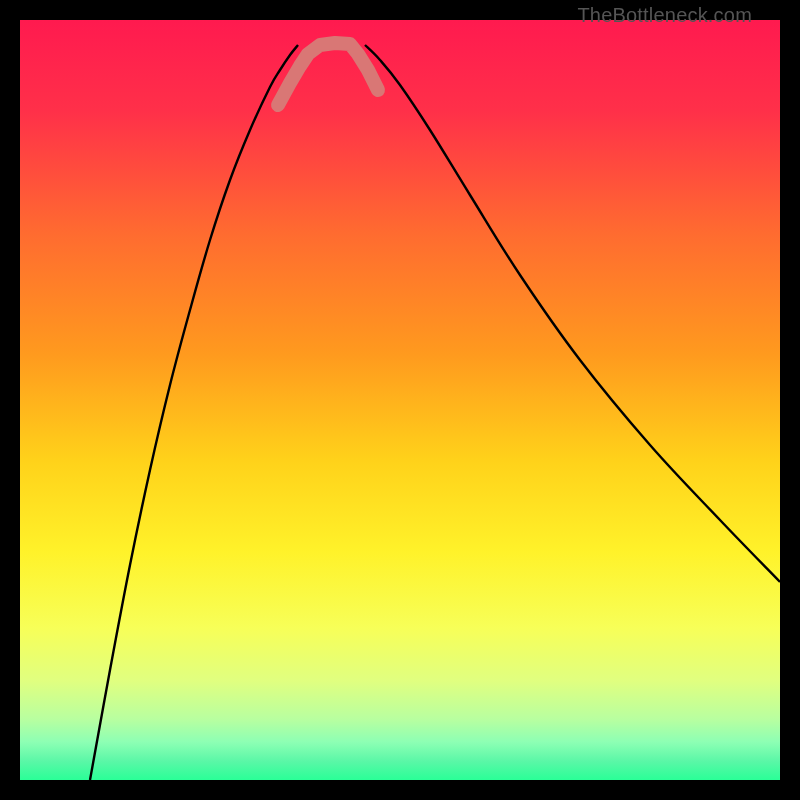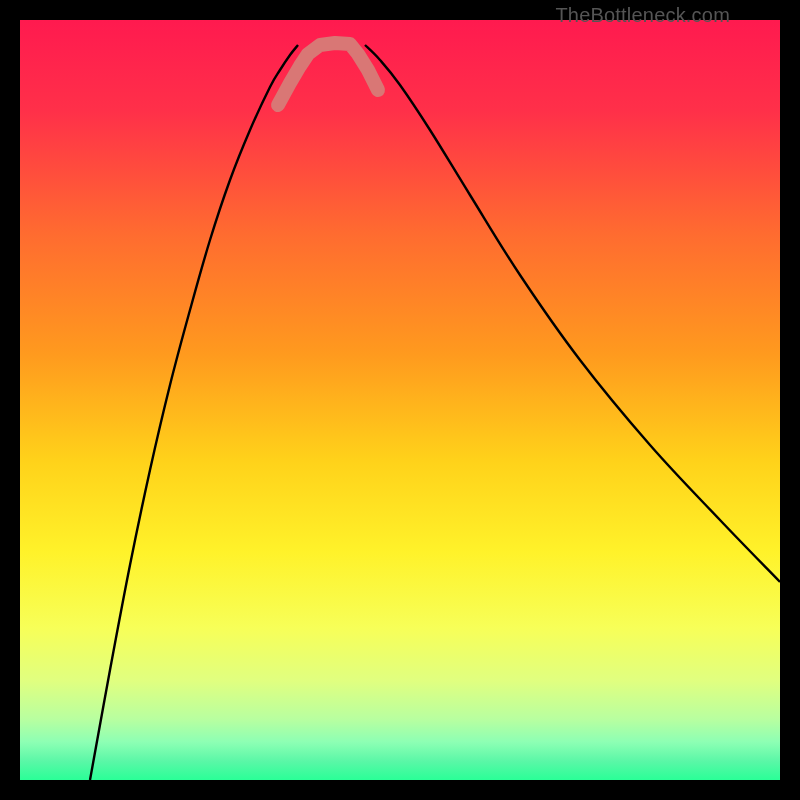--- a/index.html
+++ b/index.html
@@ -9,20 +9,21 @@
     height: 800px;
     background: #000;
     overflow: hidden;
     font-family: Arial, Helvetica, sans-serif;
   }
   .stage {
     position: relative;
     width: 740px;
     height: 800px;
     background: #000;
+    padding-left: 22px;
   }
   .watermark {
     position: absolute;
     top: 4px;
     right: 10px;
     color: #555;
     font-size: 20px;
     font-weight: 500;
     letter-spacing: 0.2px;
     z-index: 10;

